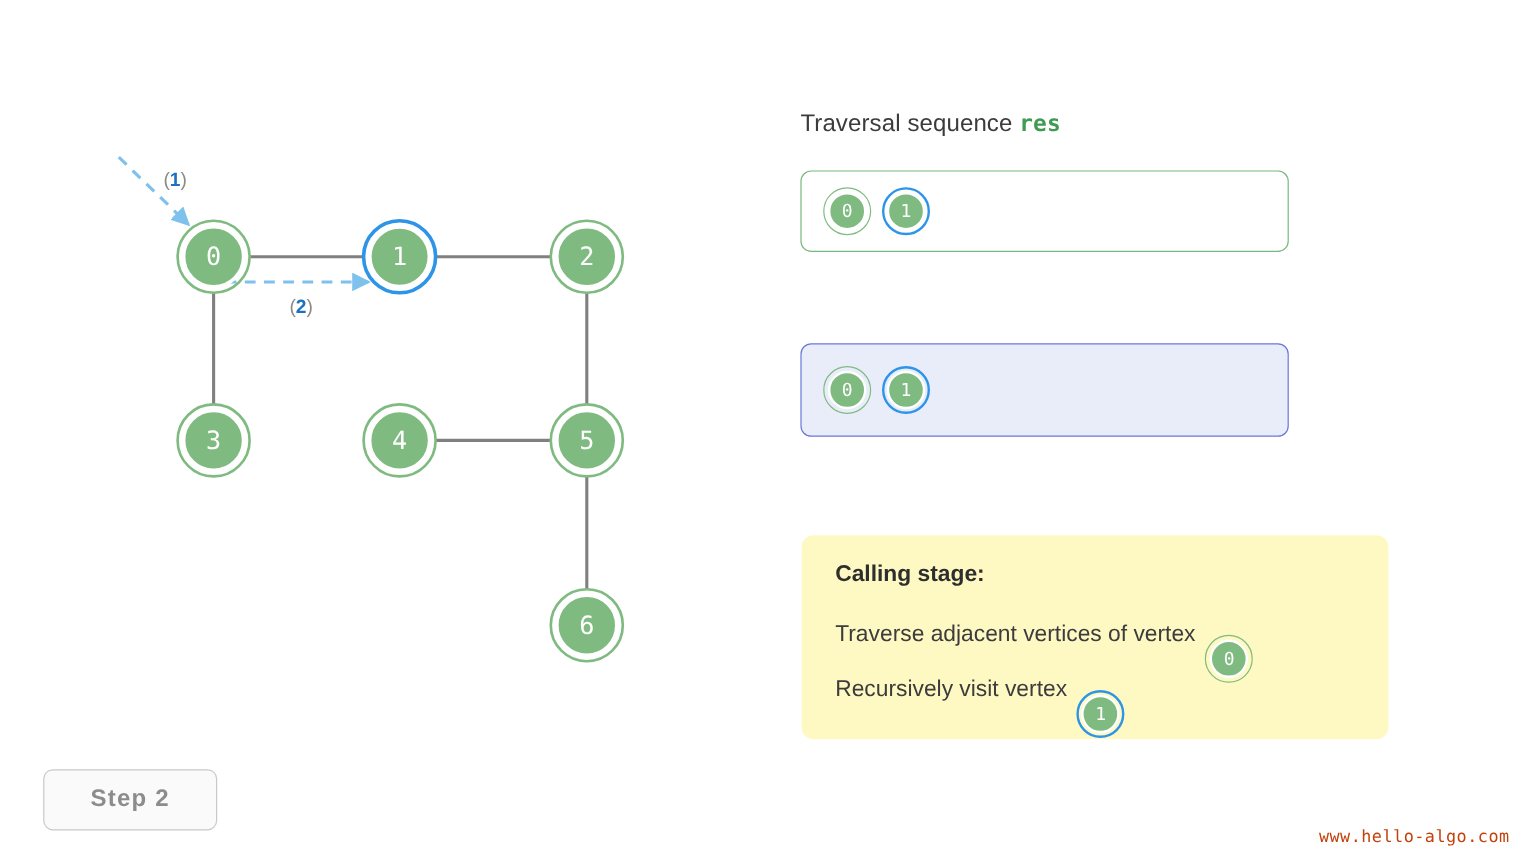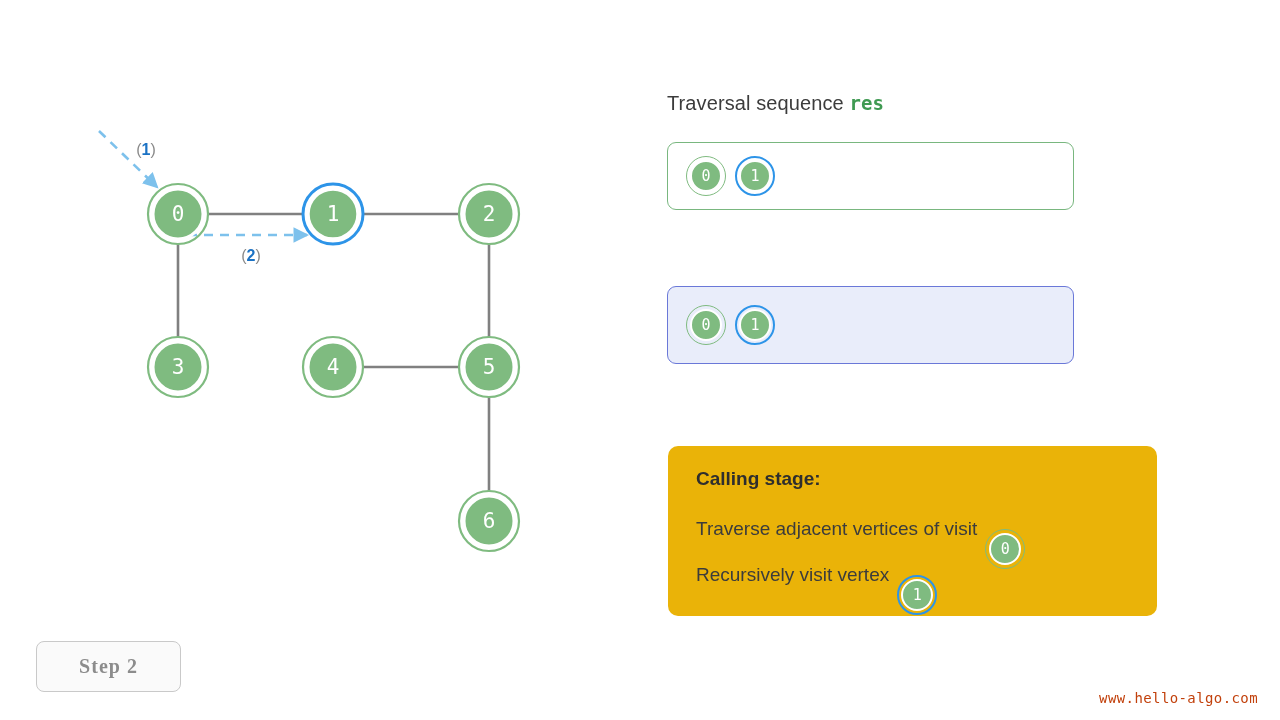--- a/index.html
+++ b/index.html
@@ -111,21 +111,21 @@
     border: 1.8px solid #7fbb80;
   }
   .token.highlight .ring { border: 2.6px solid #2d94e8; }
   .token.highlight .disc { border: 2.4px solid #ffffff; }
 
   
   #stage-box {
     position: absolute;
     left: 2px; top: 418px;
     width: 489px; height: 170px;
-    background: #eab308;
+    background: #fef9c3;
     border-radius: 10px;
   }
   #stage-title {
     position: absolute;
     left: 28px; top: 22px;
     font-size: 19px;
     font-weight: 700;
     color: #2e2e2e;
   }
   .stage-line {
@@ -145,21 +145,21 @@
     position: absolute;
     left: 36px; top: 641px;
     width: 145px; height: 51px;
     box-sizing: border-box;
     border: 1.3px solid #c9c9c9;
     border-radius: 8px;
     background: #fafafa;
     display: flex;
     align-items: center;
     justify-content: center;
-    font-family: Liberation Serif, serif;
+    font-family: Liberation Sans, sans-serif;
     font-weight: 700;
     font-size: 20px;
     color: #8c8c8c;
     letter-spacing: 1px;
   }
 
   
   #watermark {
     position: absolute;
     right: 22px; bottom: 14px;
@@ -262,21 +262,21 @@
       <span class="token highlight">
         <span class="ring"></span>
         <span class="disc">1</span>
       </span>
     </div>
 
   <div id="stage-box">
     <div id="stage-title">Calling stage:</div>
 
     <div class="stage-line" id="stage-line-1">
-      <span>Traverse adjacent vertices of visit</span>
+      <span>Traverse adjacent vertices of vertex</span>
       <span class="stage-badge-slot"><span class="token"><span class="ring"></span><span class="disc">0</span></span></span>
     </div>
 
     <div class="stage-line" id="stage-line-2">
       <span>Recursively visit vertex</span>
       <span class="stage-badge-slot"><span class="token highlight"><span class="ring"></span><span class="disc">1</span></span></span>
     </div>
   </div>
 </div>
 

